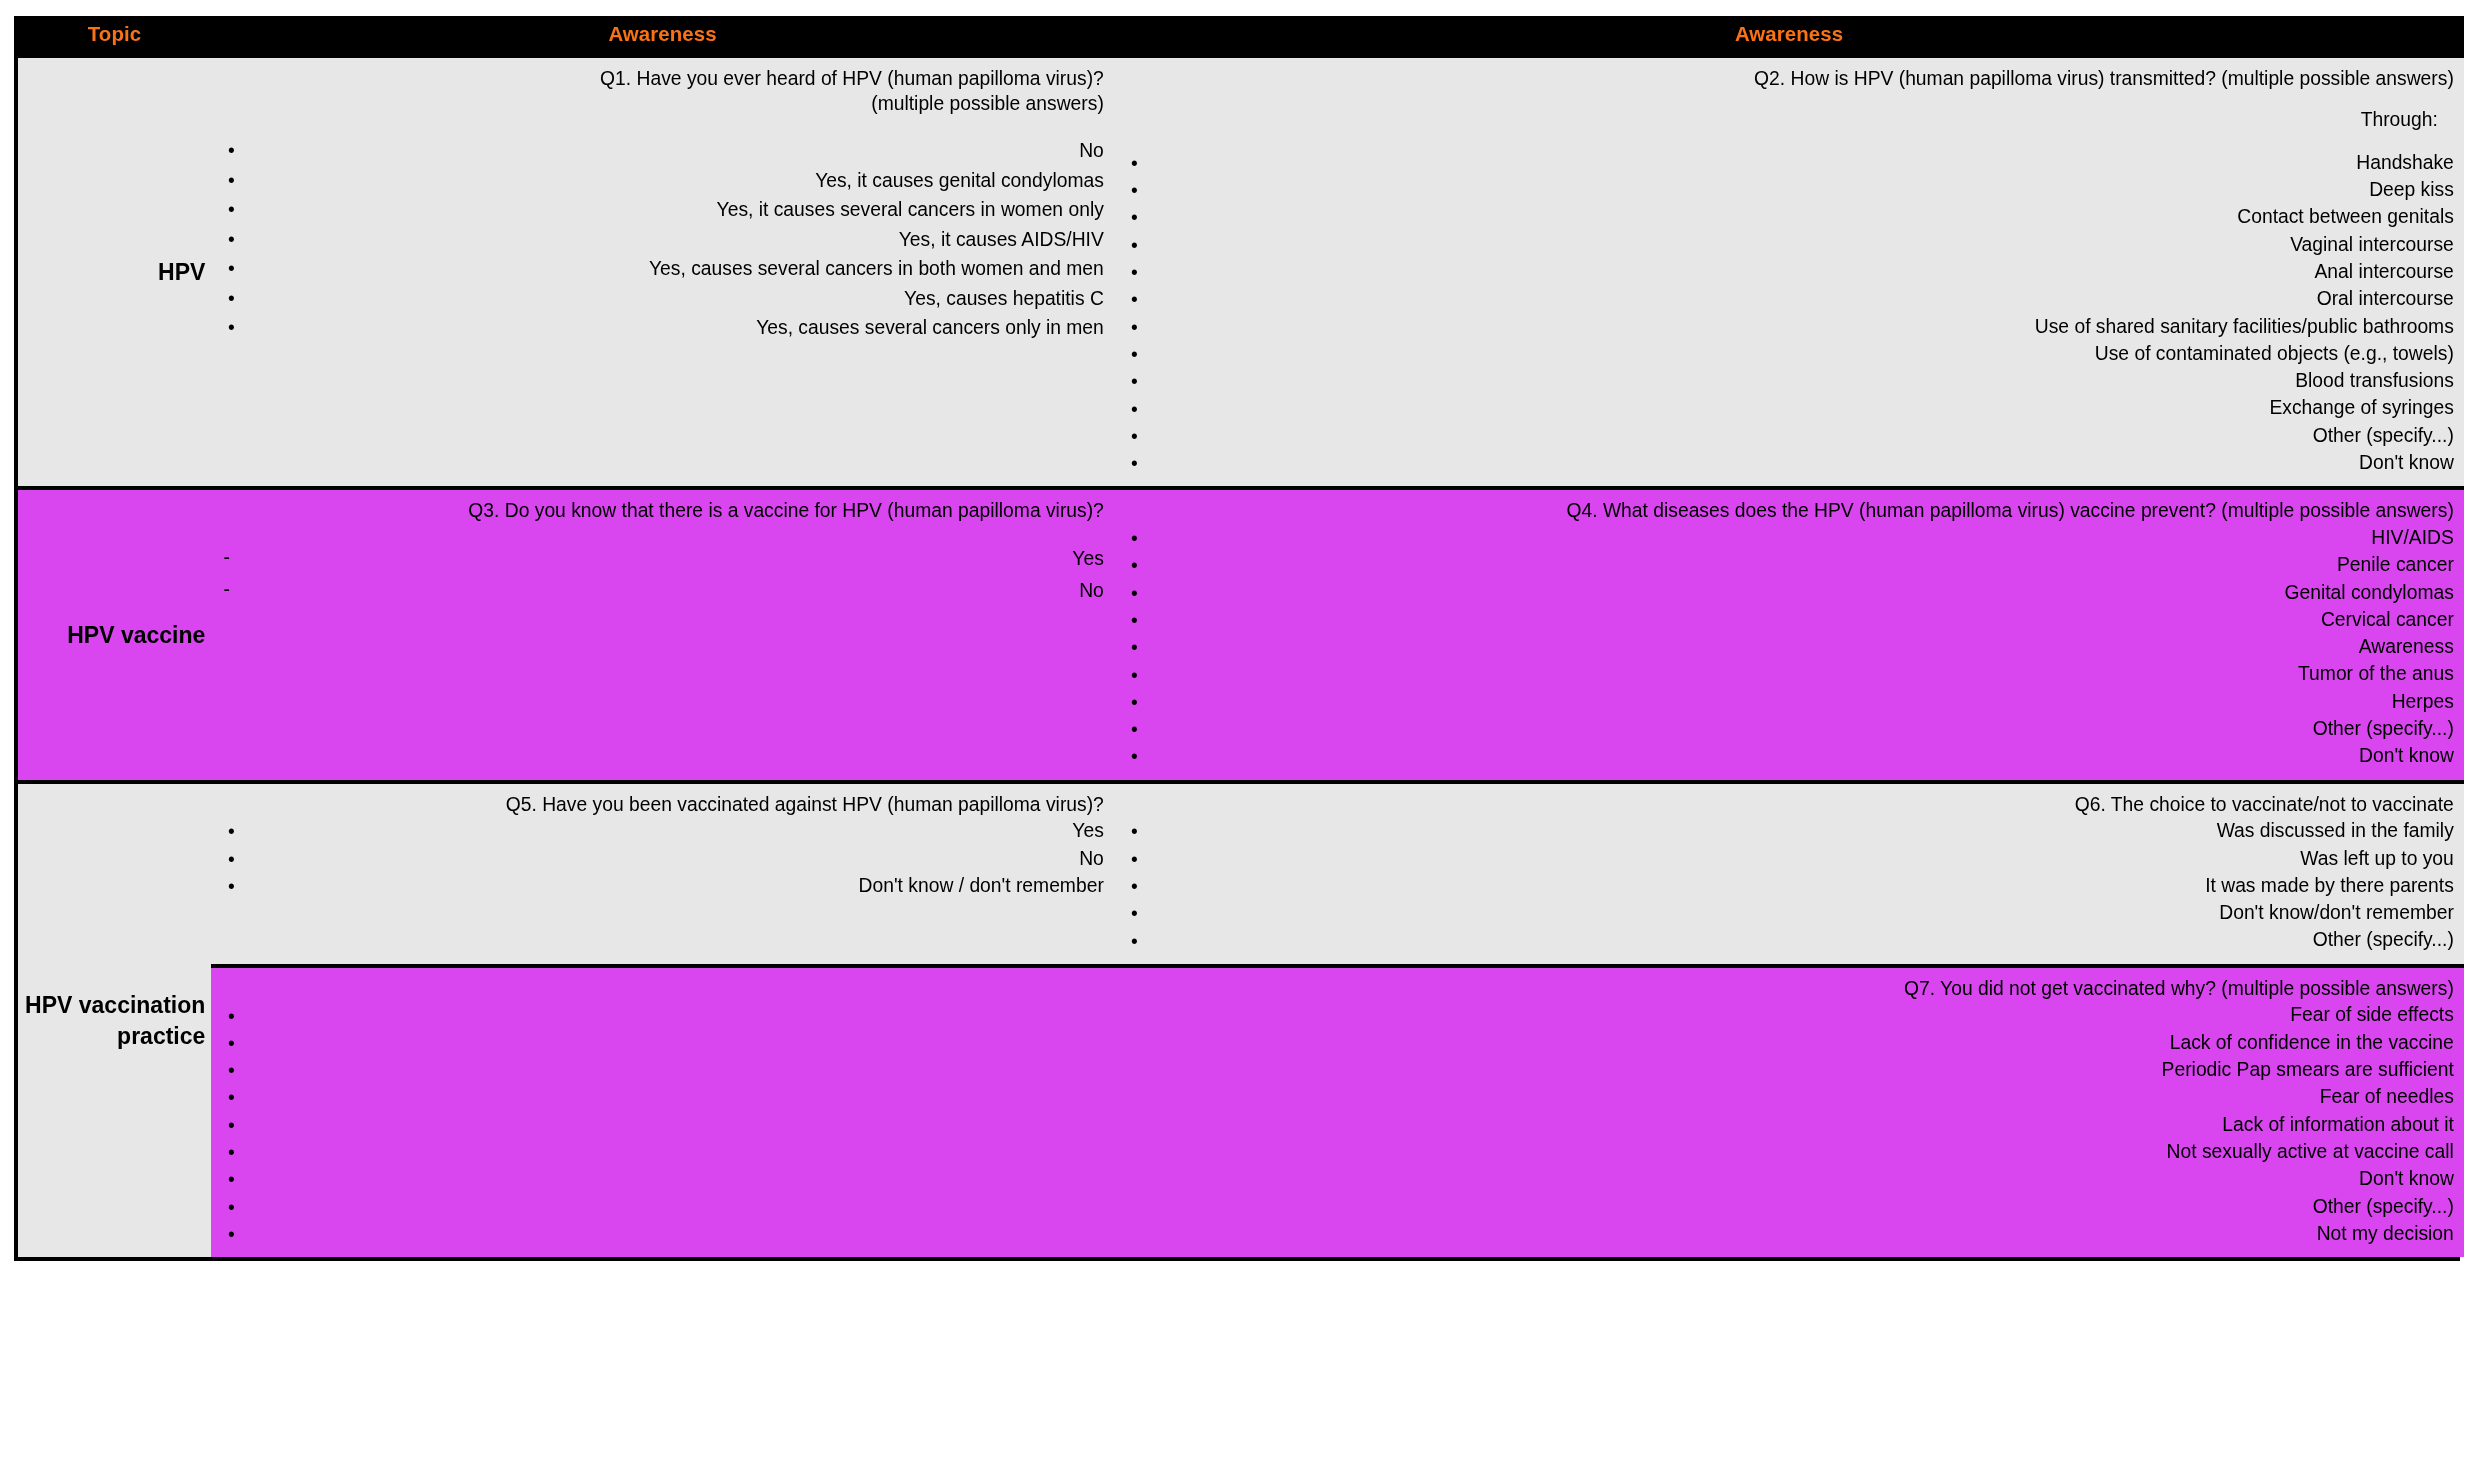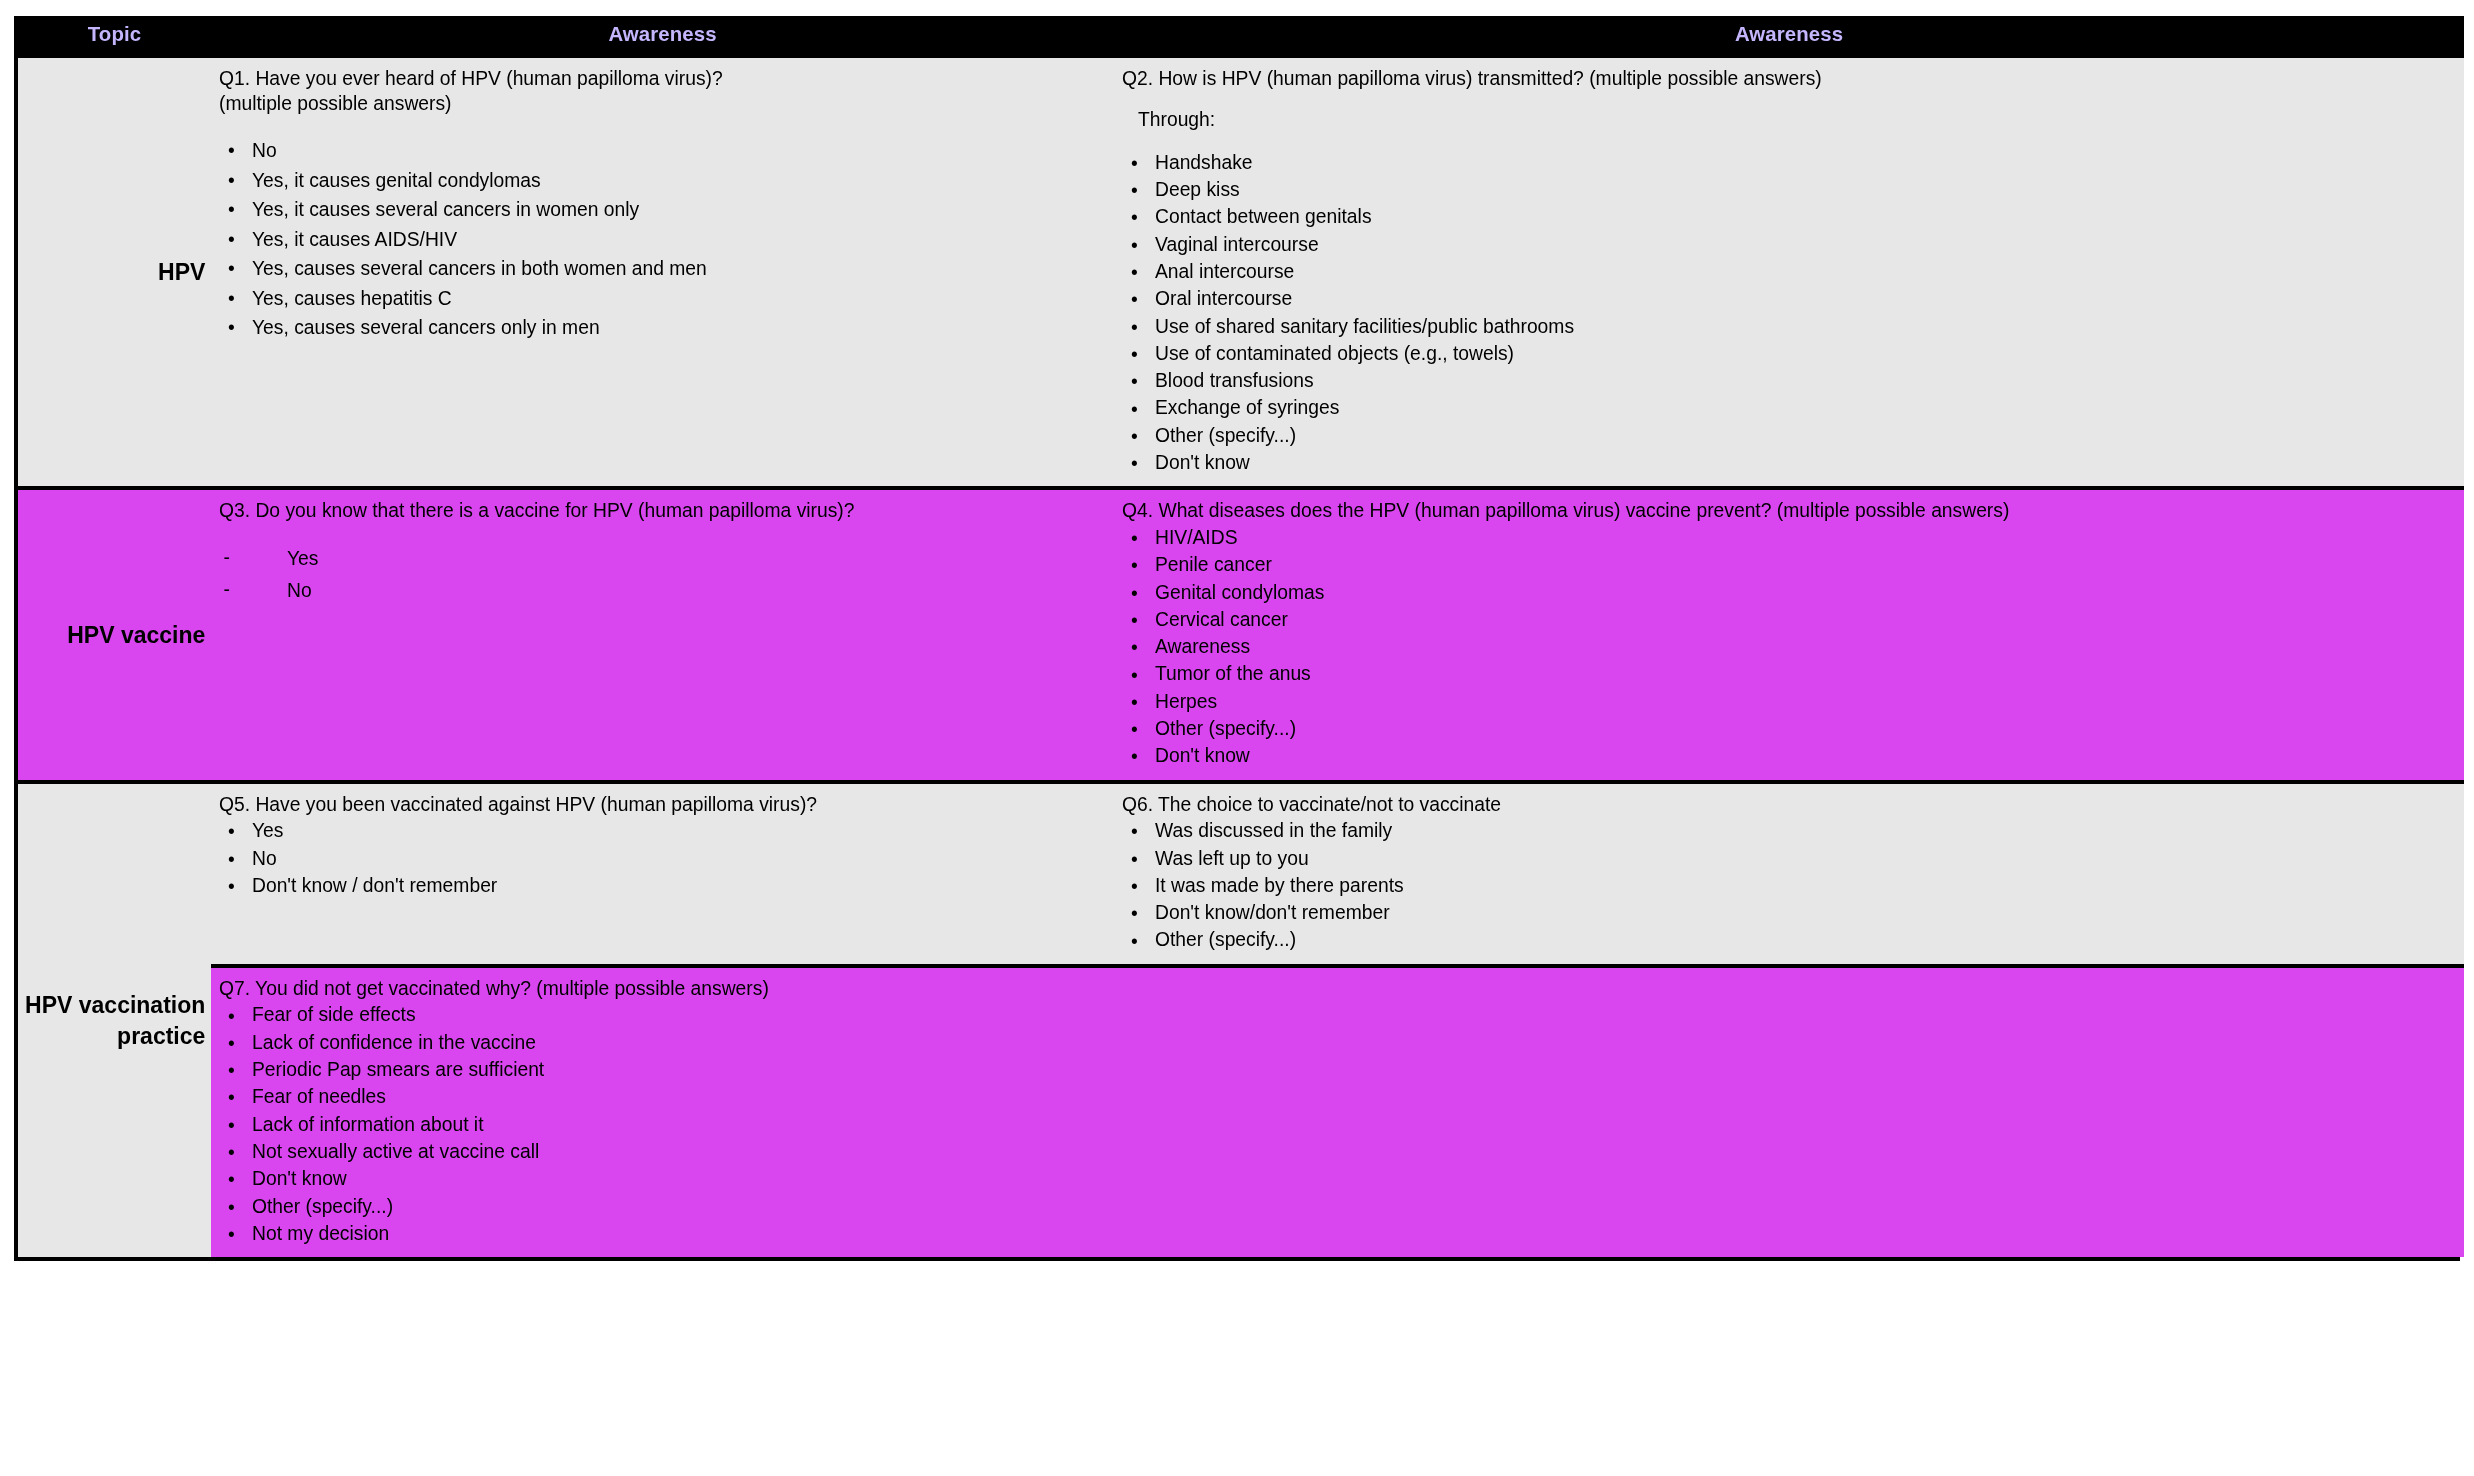--- a/index.html
+++ b/index.html
@@ -29,21 +29,21 @@
 
   table.qtable {
     border-collapse: collapse;
     width: 100%;
     table-layout: fixed;
   }
 
   
   thead th {
     background: #000000;
-    color: #c4b5fd;
+    color: #f97316;
     font-weight: bold;
     font-size: 20.4px;
     text-align: center;
     padding: 6.8px 0 8px 0;
     border: none;
     vertical-align: middle;
     letter-spacing: 0.1px;
   }
 
   
@@ -52,20 +52,21 @@
   col.c-knowledge { width: 1350px; }
 
   
   tbody td {
     border-top: 4px solid #000;
     vertical-align: top;
     padding: 0;
     font-size: 19.3px;
     line-height: 1.0;
     color: #000;
+    text-align: right;
   }
 
   tr.shaded td { background: #e7e7e7; }
   tr.plain  td { background: #d946ef; }
 
   td.topic-cell {
     text-align: right;
     vertical-align: middle;
     font-weight: bold;
     font-size: 23px;

